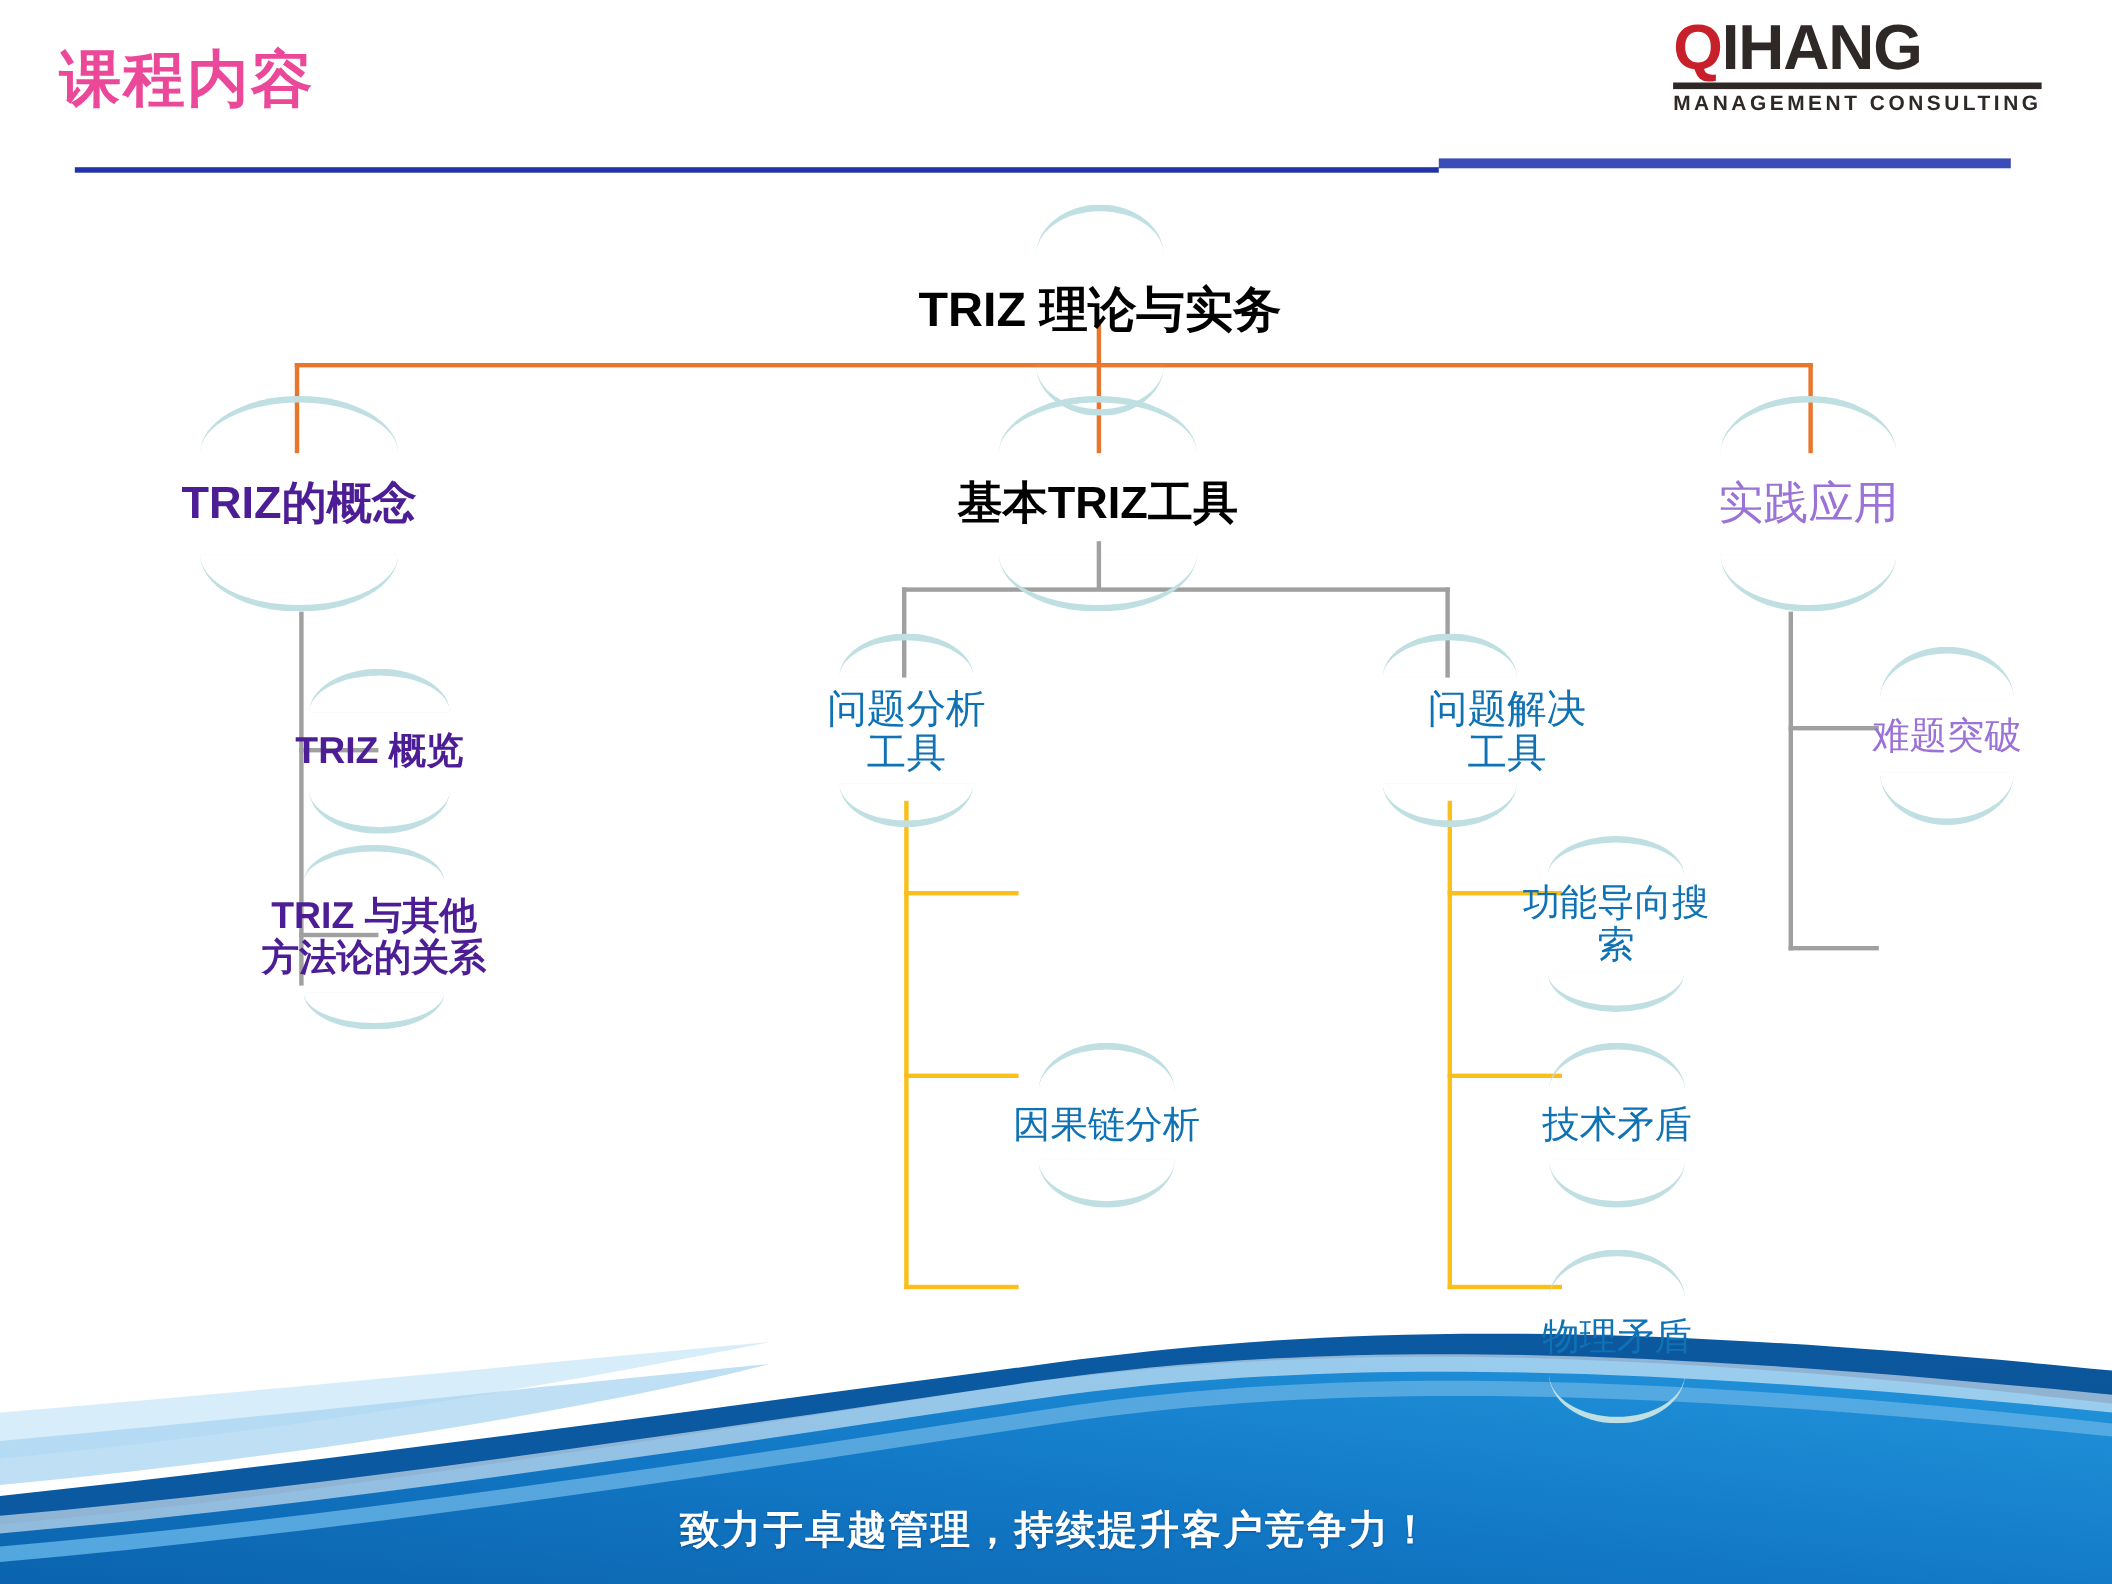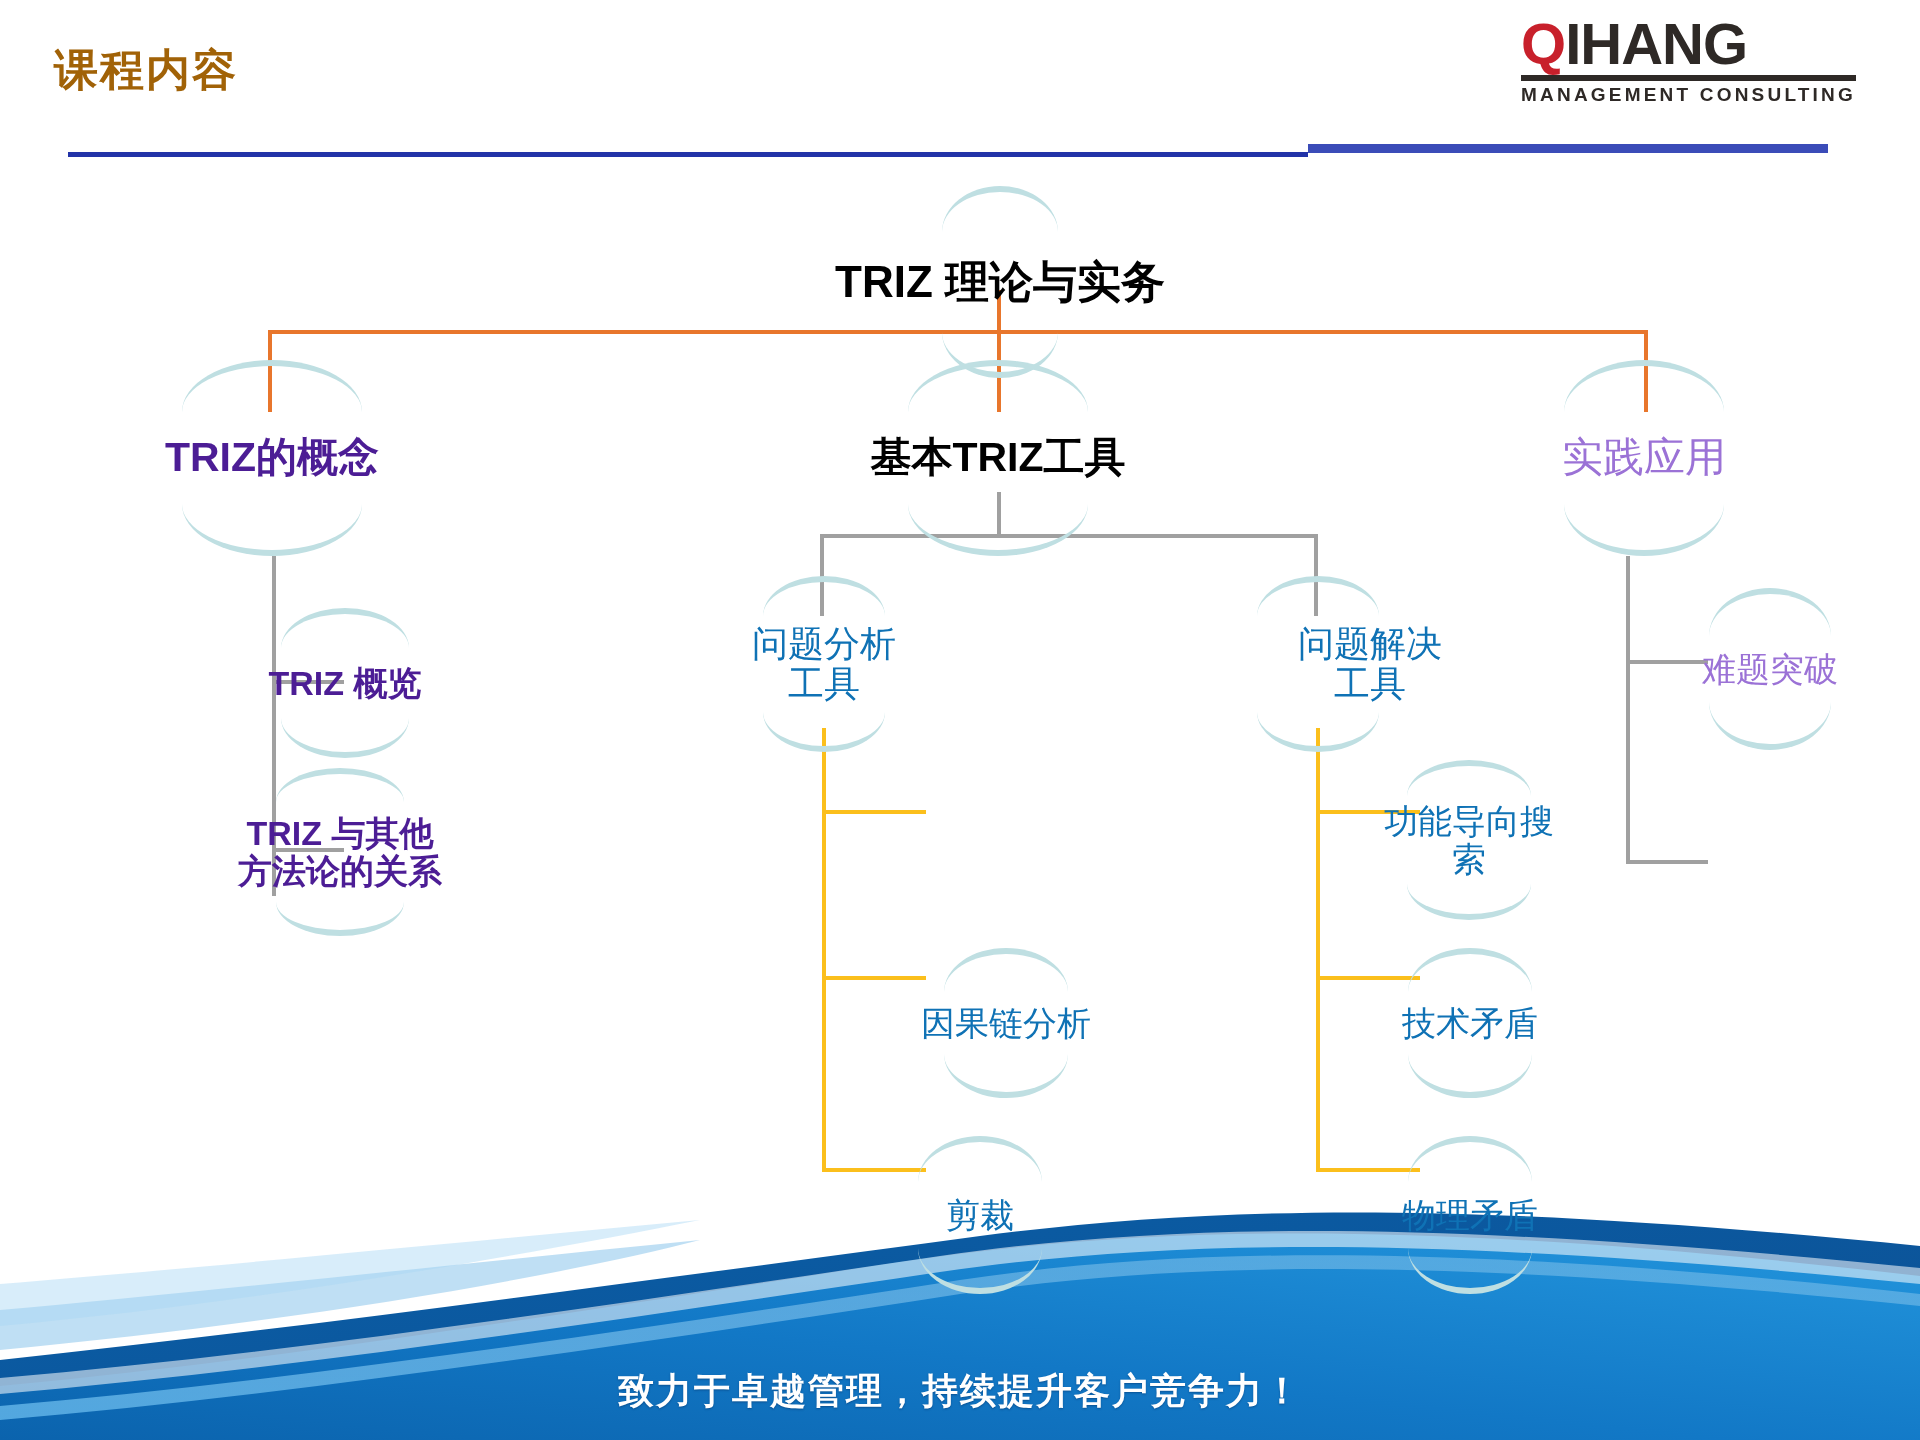--- a/index.html
+++ b/index.html
@@ -8,23 +8,24 @@
     font-family:"Liberation Sans","DejaVu Sans",sans-serif;
     background:#ffffff;
     position:relative;
     overflow:hidden;
   }
   #slide { position:absolute; inset:0; }
 
   
   .page-title {
     position:absolute; left:54px; top:48px;
-    font-size:44px; font-weight:bold; color:#a16207;
+    font-size:56px; font-weight:bold; color:#ec4899;
     letter-spacing:2px; line-height:1;
     white-space:nowrap;
+    font-family:Liberation Mono, monospace;
   }
   .title-rule {
     position:absolute; left:68px; top:152px;
     width:1240px; height:5px; background:#2233a8;
   }
   .title-rule-2 {
     position:absolute; left:1308px; top:144px;
     width:520px; height:9px; background:#3b4cb8;
   }
   
@@ -177,25 +178,20 @@
 工具</span>
   </div>
 
 
   <div class="node c-blue" style="left:860px; top:990px; width:292px; height:66px; font-size:34px;">
     <span class="arc top" style="top:-42px; width:124px; height:44px;"></span>
     <span class="arc bottom" style="bottom:-42px; width:124px; height:44px;"></span>
     <span class="txt">因果链分析</span>
   </div>
 
-  <div class="node c-blue" style="left:890px; top:1182px; width:180px; height:66px; font-size:34px;">
-    <span class="arc top" style="top:-46px; width:124px; height:46px;"></span>
-    <span class="arc bottom" style="bottom:-46px; width:124px; height:46px;"></span>
-    <span class="txt">剪裁</span>
-  </div>
 
   <div class="node c-blue" style="left:1354px; top:790px; width:230px; height:100px; font-size:34px;">
     <span class="arc top" style="top:-30px; width:124px; height:36px;"></span>
     <span class="arc bottom" style="bottom:-30px; width:124px; height:36px;"></span>
     <span class="txt">功能导向搜
 索</span>
   </div>
 
   <div class="node c-blue" style="left:1360px; top:990px; width:220px; height:66px; font-size:34px;">
     <span class="arc top" style="top:-42px; width:124px; height:44px;"></span>

